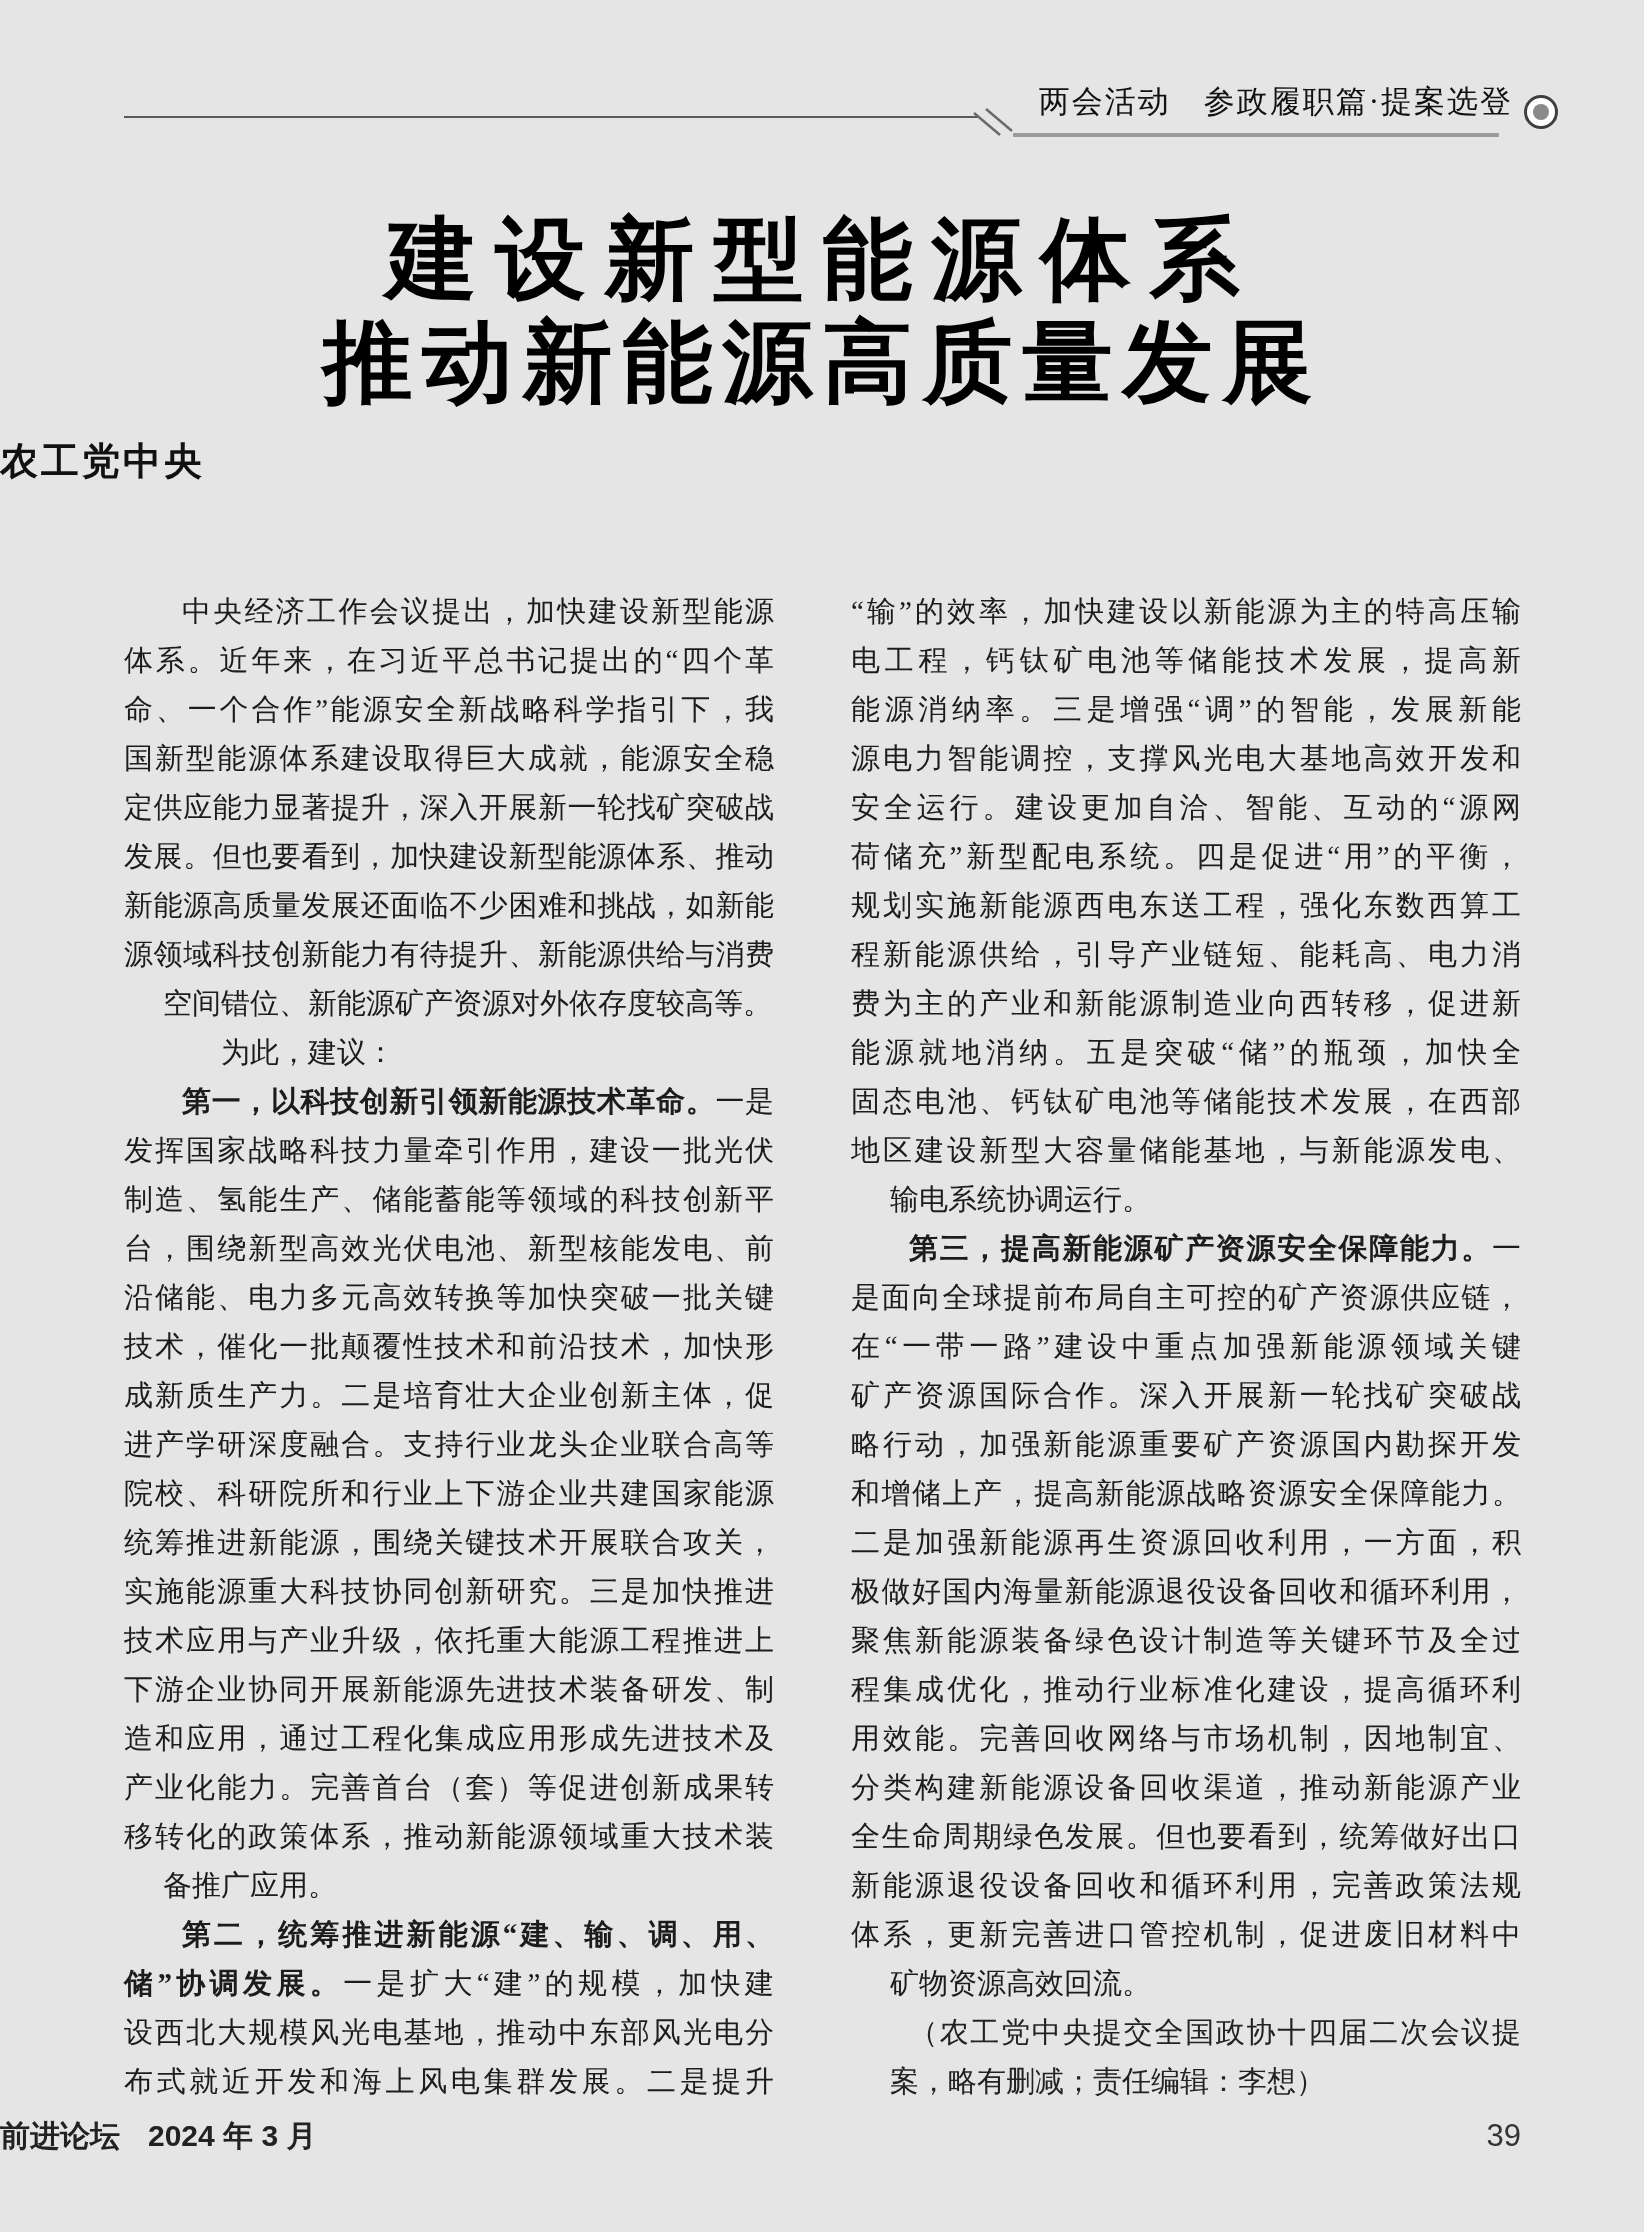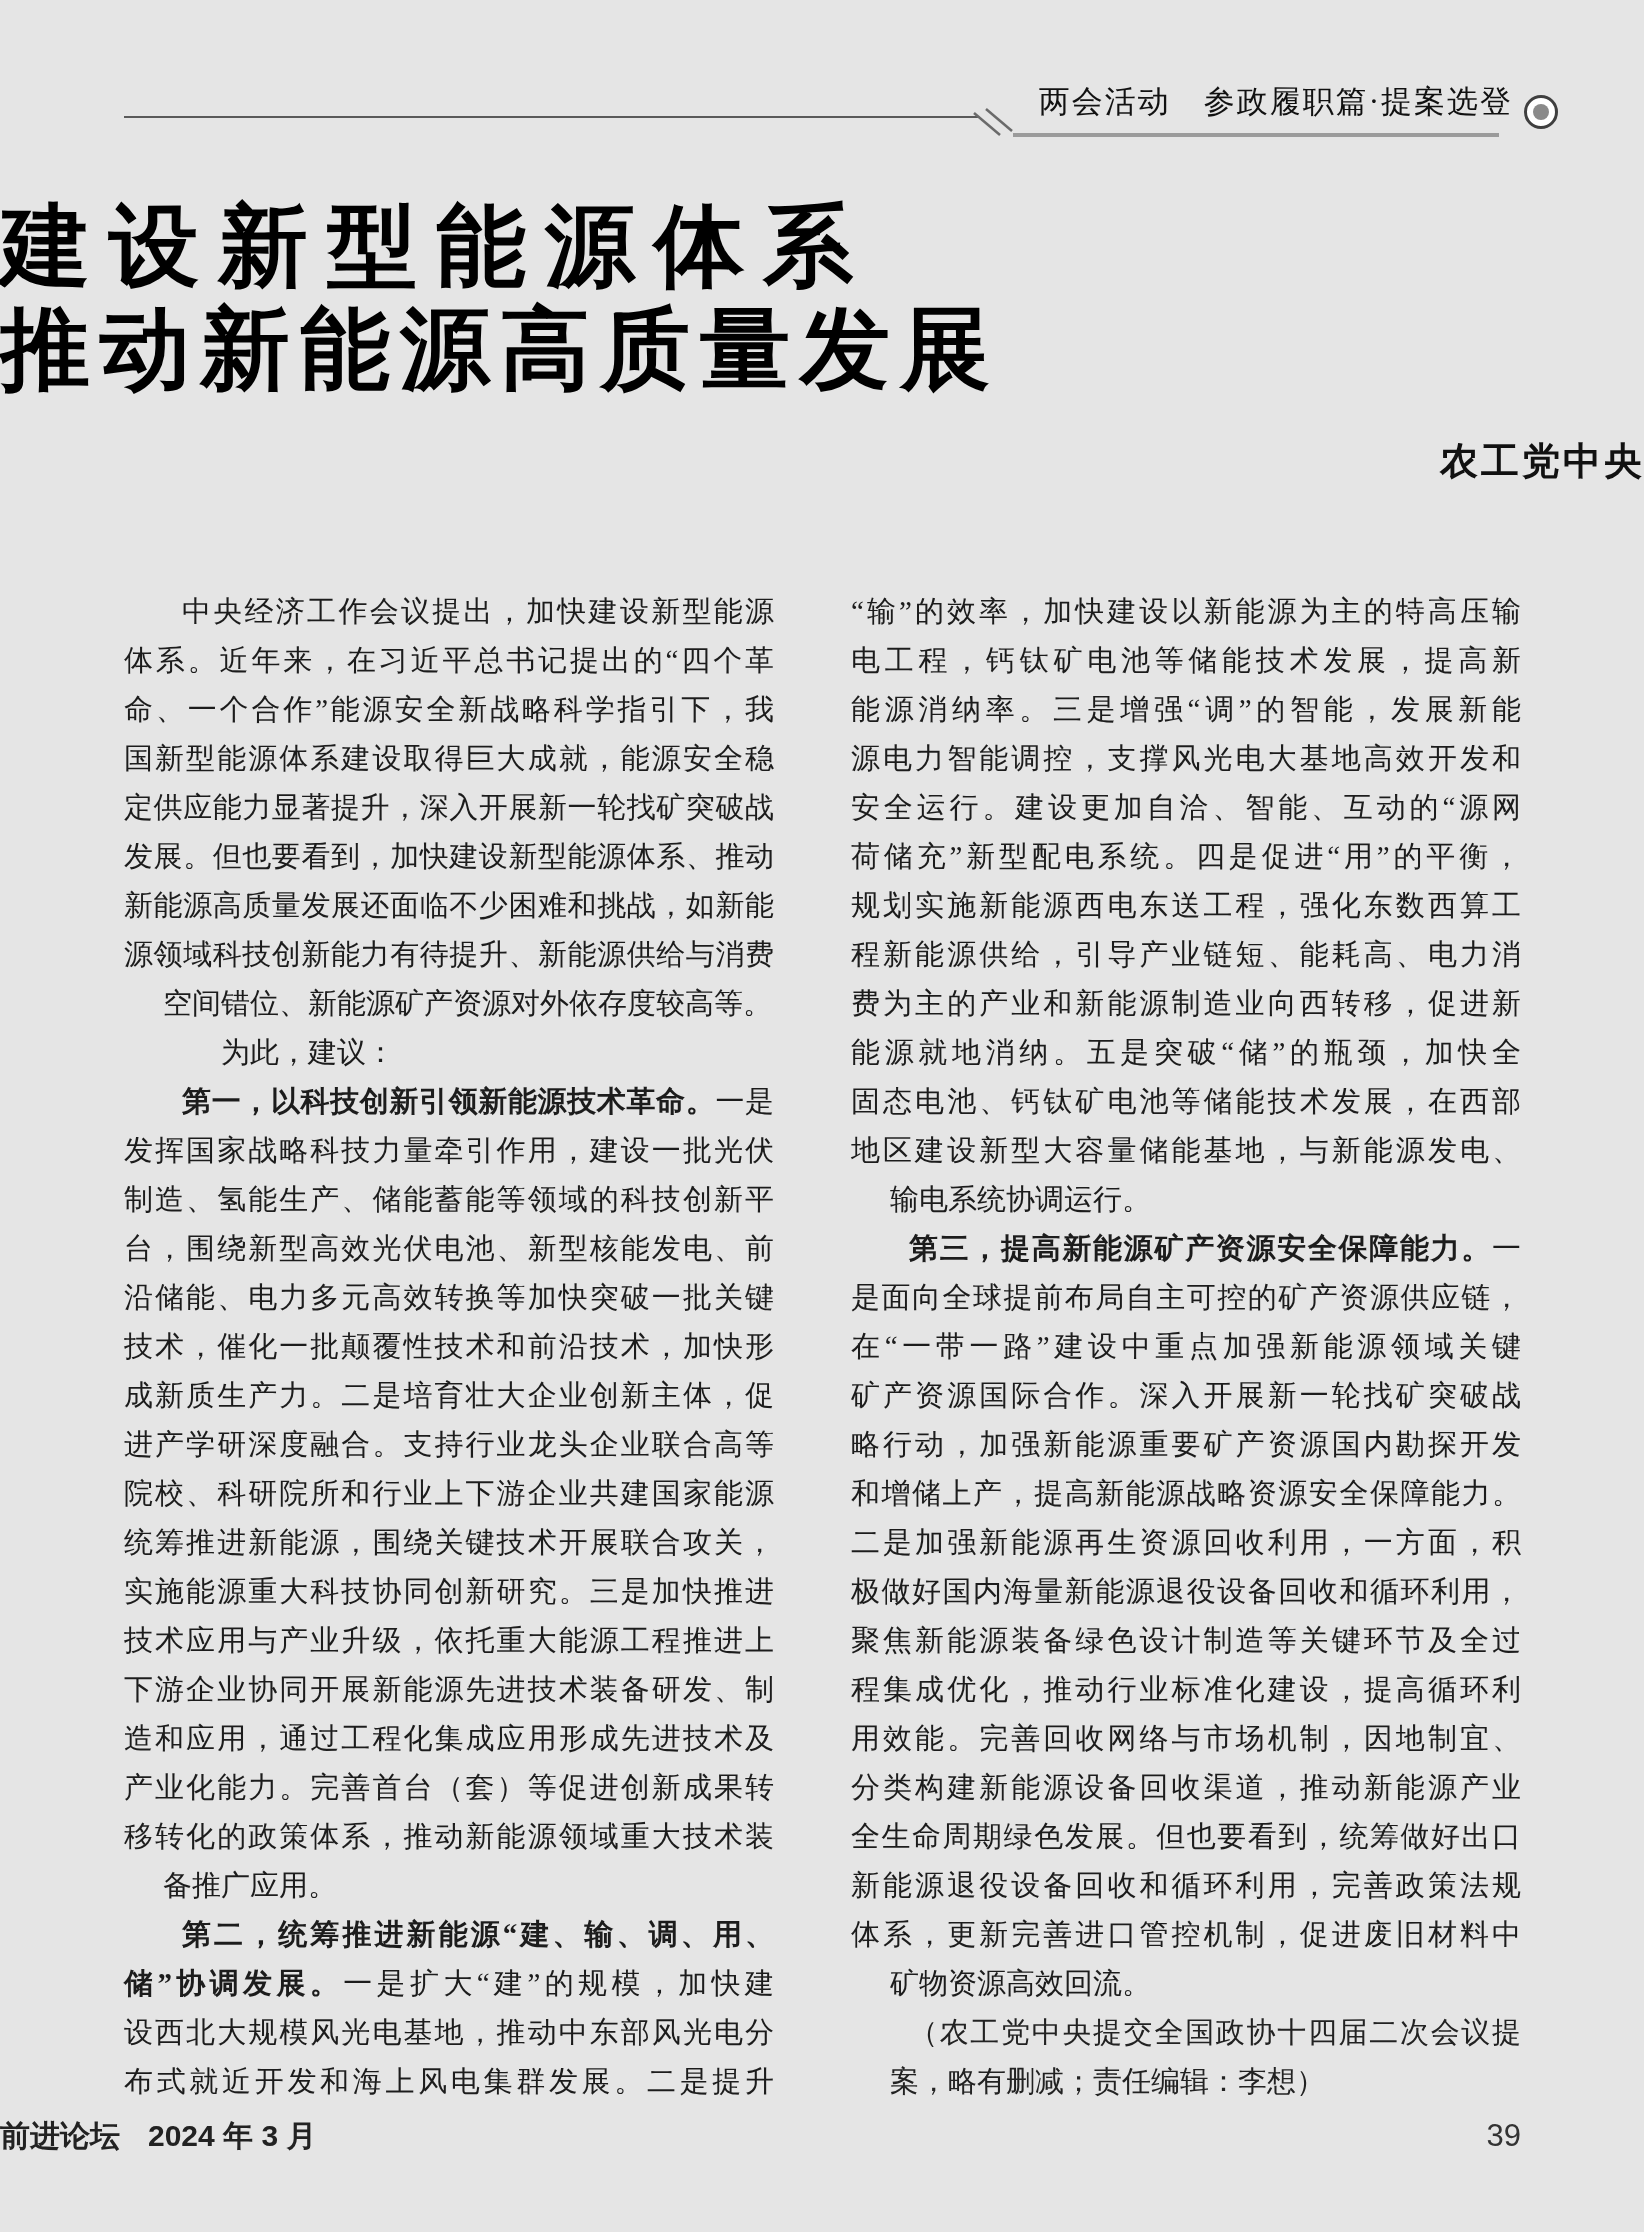--- a/index.html
+++ b/index.html
@@ -23,27 +23,27 @@
     position:absolute;left:1524px;top:95px;width:34px;height:34px;
     border:3px solid #3f3f3f;border-radius:50%;box-sizing:border-box;background:#fff;
   }
   .bullseye .dot{
     position:absolute;left:50%;top:50%;width:16px;height:16px;margin:-8px 0 0 -8px;
     border-radius:50%;background:#8a8a8a;
   }
 
   
   .title{
-    position:absolute;top:195px;left:0;width:1645px;text-align:left;
+    position:absolute;top:208px;left:0;width:1645px;text-align:center;
     font-family:"Liberation Sans","DejaVu Sans",sans-serif;font-weight:900;color:#000;
   }
   .title .t1{font-size:90px;line-height:103px;letter-spacing:19px;}
   .title .t2{font-size:90px;line-height:103px;letter-spacing:10px;}
   .author{
-    position:absolute;top:436px;left:0;width:1645px;text-align:right;
+    position:absolute;top:436px;left:0;width:1645px;text-align:left;
     font-family:"Liberation Sans","DejaVu Sans",sans-serif;
     font-size:38px;font-weight:700;letter-spacing:3px;color:#111;
   }
 
   
   .col{position:absolute;top:587px;font-size:29px;color:#1c1c1c;}
   #col-left{left:124px;width:650px;}
   #col-right{left:851px;width:670px;}
   .line{
     height:49px;line-height:49px;

